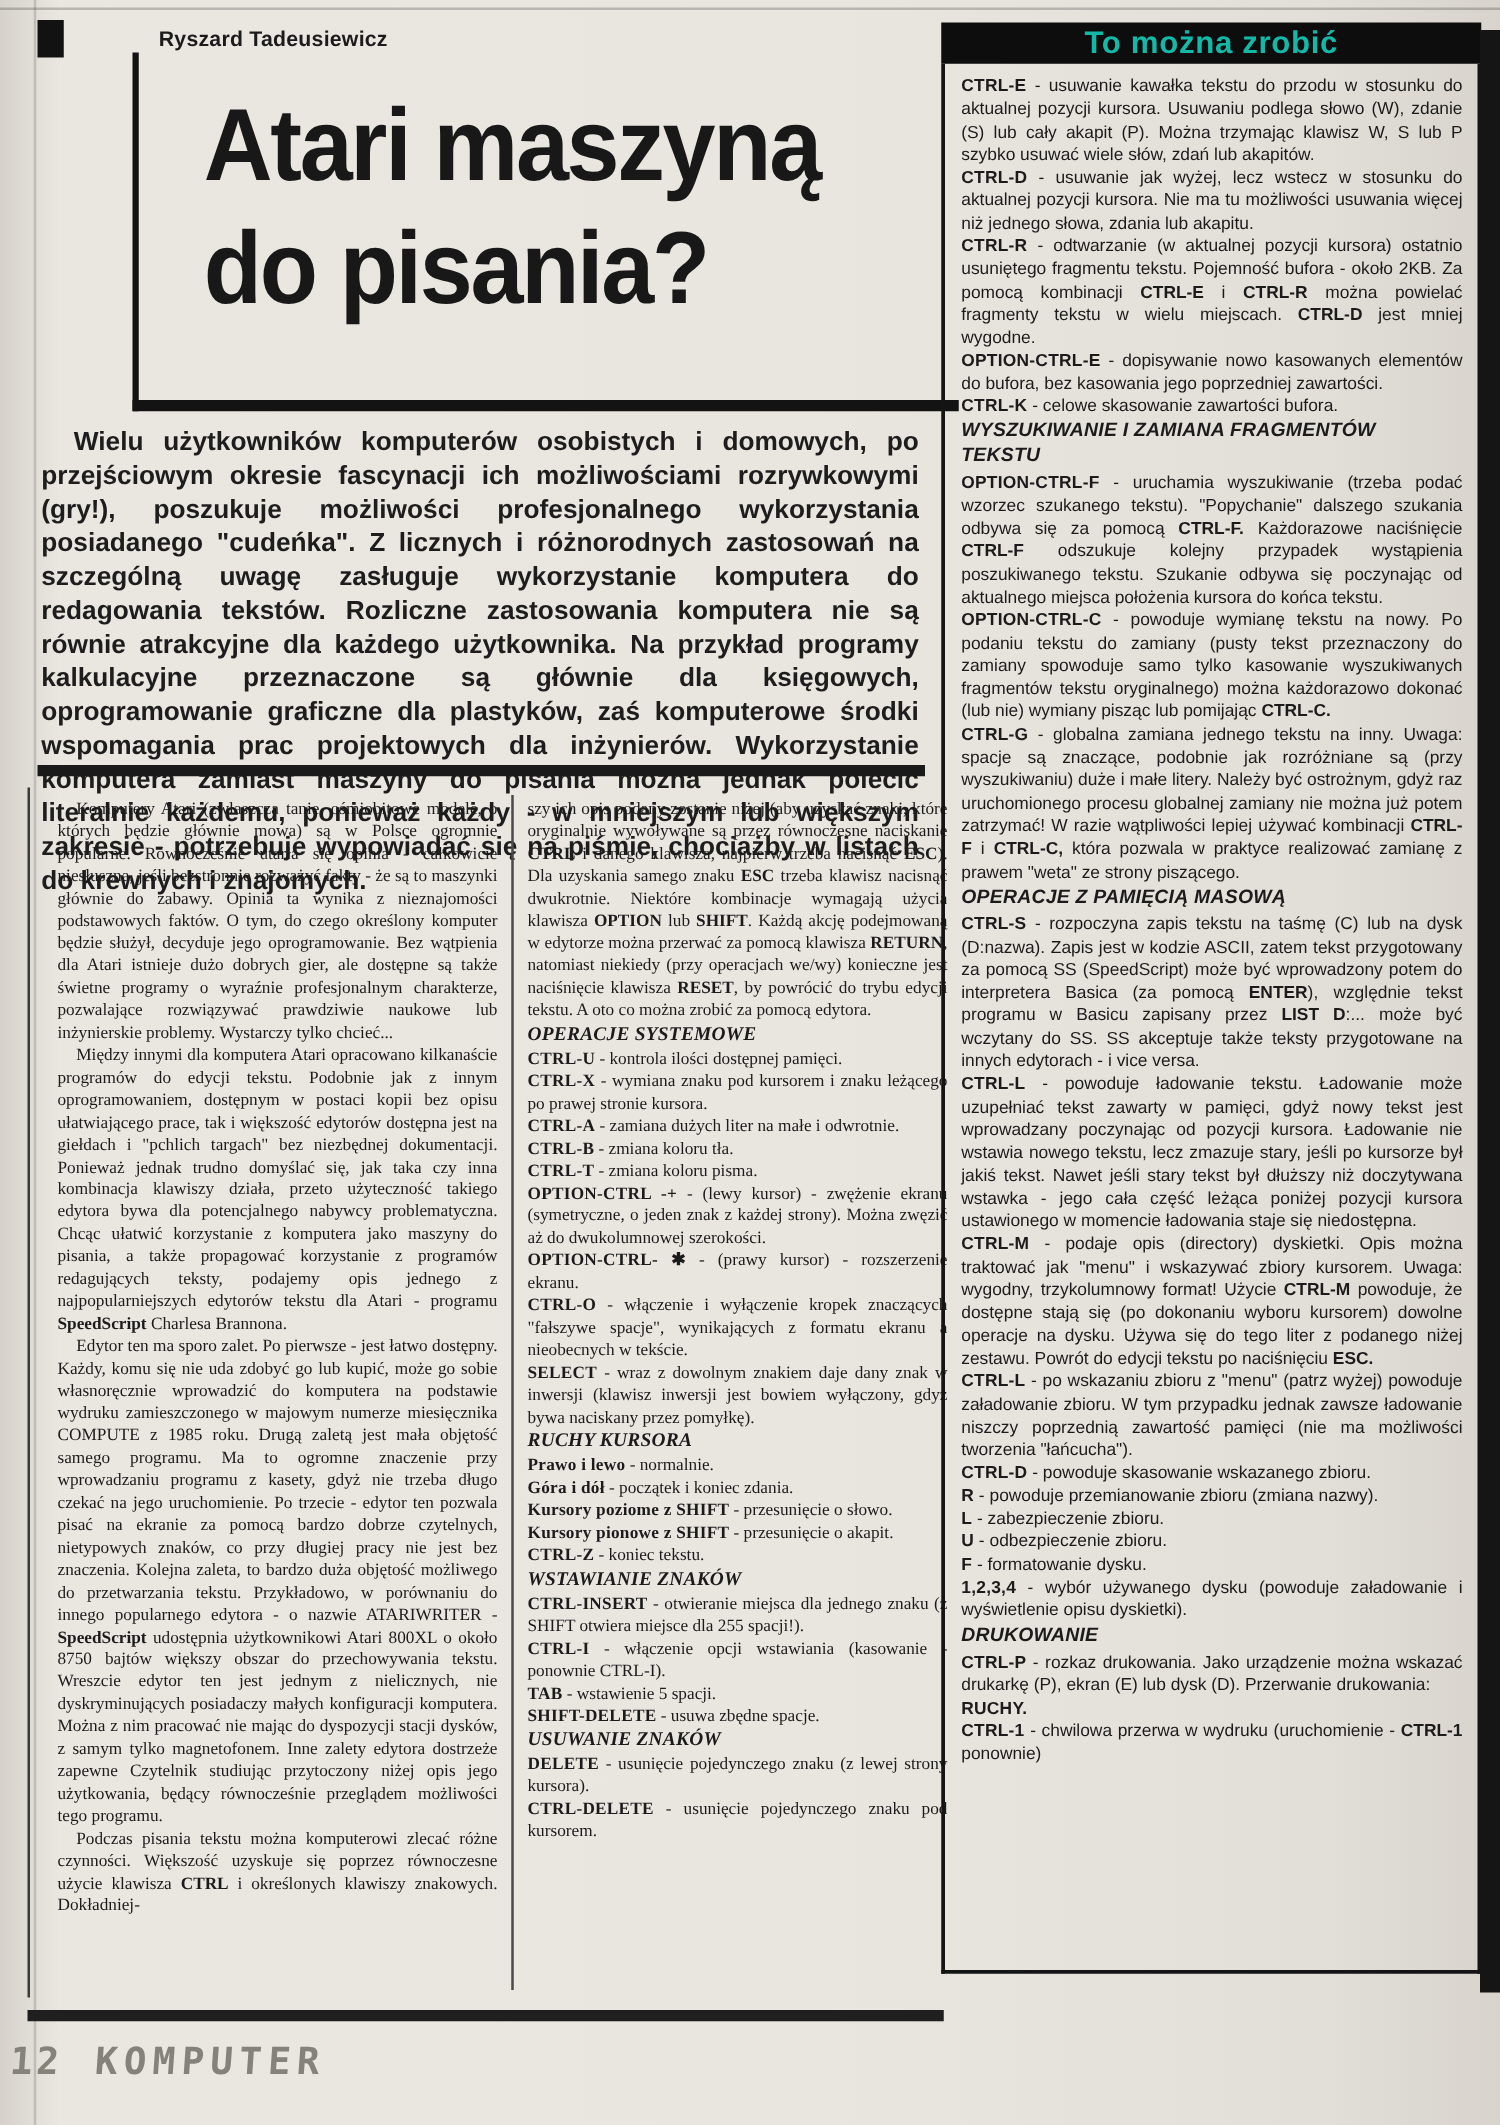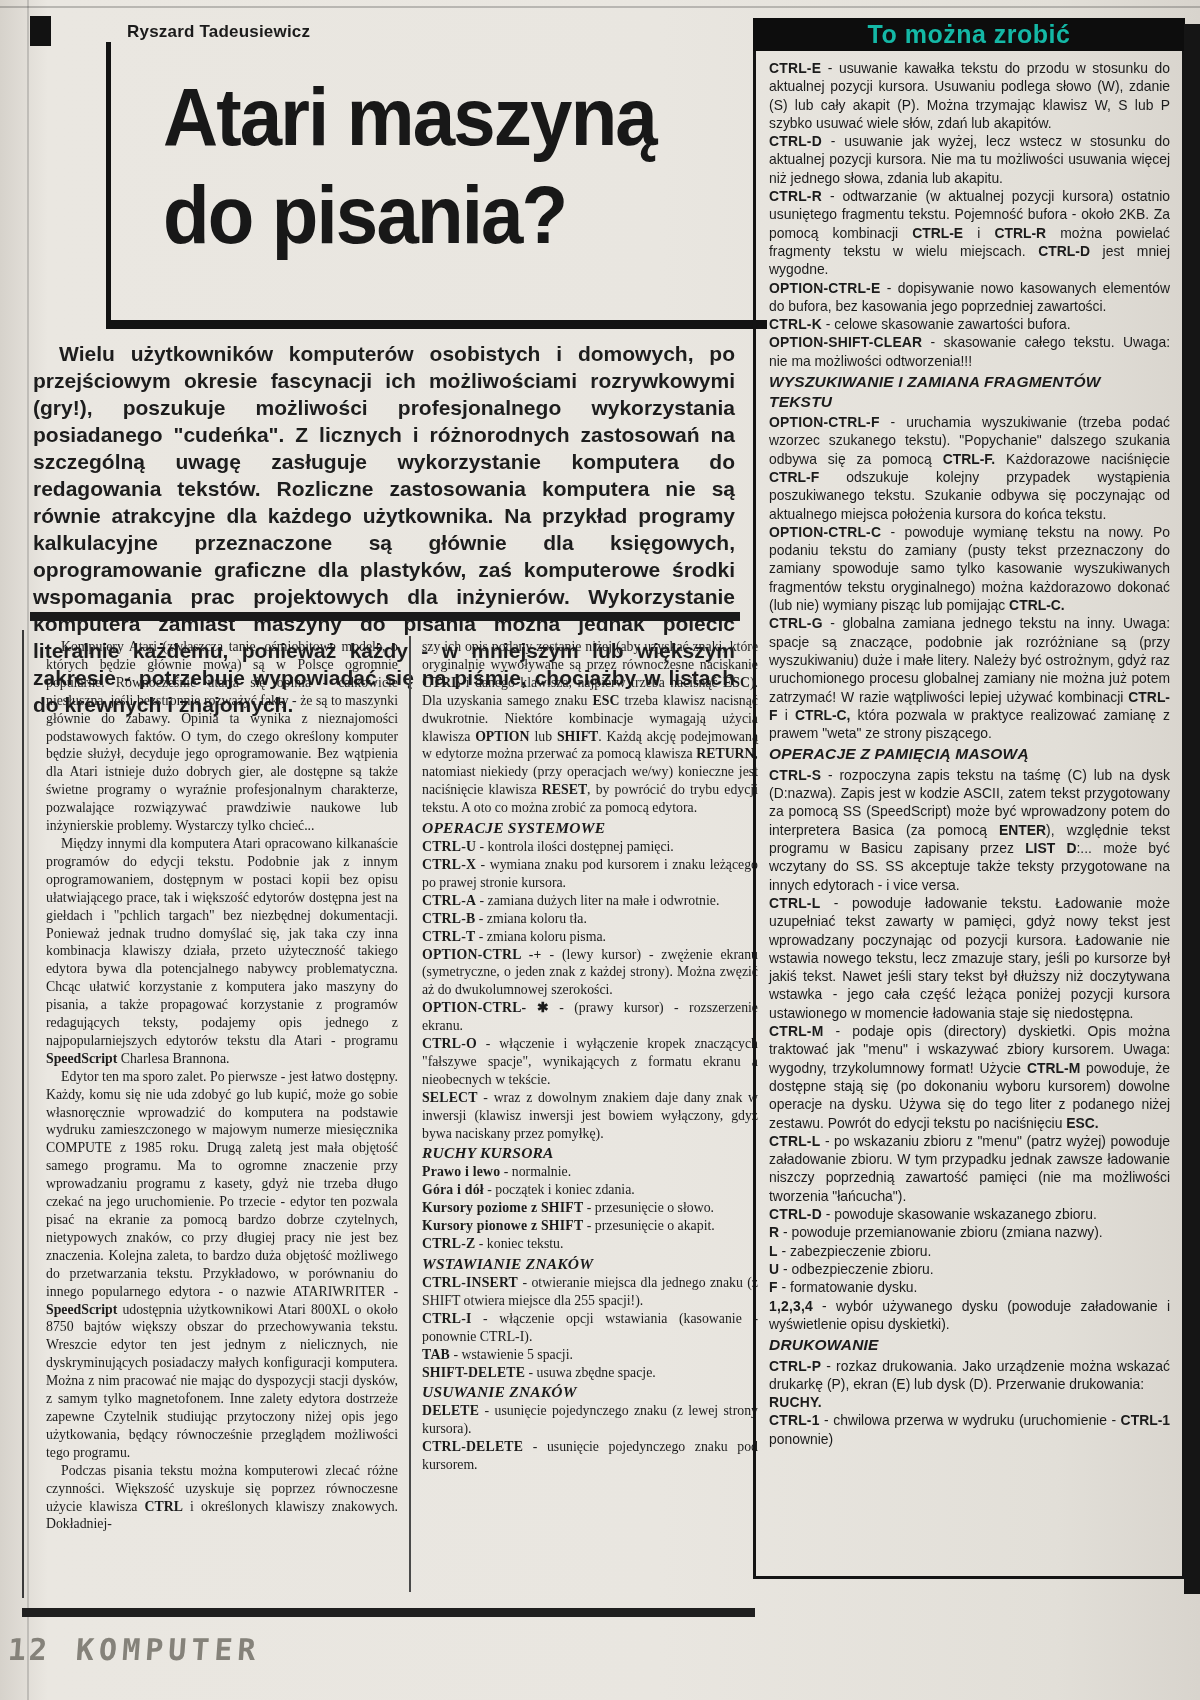--- a/index.html
+++ b/index.html
@@ -124,21 +124,20 @@
   <div class="bottom-rule"></div>
 
   <div class="sidebar">
     <div class="sidebar-header">To można zrobić</div>
     <div class="sidebar-box" id="sidebar-content">
         <p class="entry"><b class="key">CTRL-E</b> - usuwanie kawałka tekstu do przodu w stosunku do aktualnej pozycji kursora. Usuwaniu podlega słowo (W), zdanie (S) lub cały akapit (P). Można trzymając klawisz W, S lub P szybko usuwać wiele słów, zdań lub akapitów.</p>
         <p class="entry"><b class="key">CTRL-D</b> - usuwanie jak wyżej, lecz wstecz w stosunku do aktualnej pozycji kursora. Nie ma tu możliwości usuwania więcej niż jednego słowa, zdania lub akapitu.</p>
         <p class="entry"><b class="key">CTRL-R</b> - odtwarzanie (w aktualnej pozycji kursora) ostatnio usuniętego fragmentu tekstu. Pojemność bufora - około 2KB. Za pomocą kombinacji <b>CTRL-E</b> i <b>CTRL-R</b> można powielać fragmenty tekstu w wielu miejscach. <b>CTRL-D</b> jest mniej wygodne.</p>
         <p class="entry"><b class="key">OPTION-CTRL-E</b> - dopisywanie nowo kasowanych elementów do bufora, bez kasowania jego poprzedniej zawartości.</p>
         <p class="entry"><b class="key">CTRL-K</b> - celowe skasowanie zawartości bufora.</p>
-        <p class="entry"><b class="key">OPTION-SHIFT-CLEAR</b> - skasowanie całego tekstu. Uwaga: nie ma możliwości odtworzenia!!!</p>
         <div class="sect-head">WYSZUKIWANIE I ZAMIANA FRAGMENTÓW
 TEKSTU</div>
         <p class="entry"><b class="key">OPTION-CTRL-F</b> - uruchamia wyszukiwanie (trzeba podać wzorzec szukanego tekstu). "Popychanie" dalszego szukania odbywa się za pomocą <b>CTRL-F.</b> Każdorazowe naciśnięcie <b>CTRL-F</b> odszukuje kolejny przypadek wystąpienia poszukiwanego tekstu. Szukanie odbywa się poczynając od aktualnego miejsca położenia kursora do końca tekstu.</p>
         <p class="entry"><b class="key">OPTION-CTRL-C</b> - powoduje wymianę tekstu na nowy. Po podaniu tekstu do zamiany (pusty tekst przeznaczony do zamiany spowoduje samo tylko kasowanie wyszukiwanych fragmentów tekstu oryginalnego) można każdorazowo dokonać (lub nie) wymiany pisząc lub pomijając <b>CTRL-C.</b></p>
         <p class="entry"><b class="key">CTRL-G</b> - globalna zamiana jednego tekstu na inny. Uwaga: spacje są znaczące, podobnie jak rozróżniane są (przy wyszukiwaniu) duże i małe litery. Należy być ostrożnym, gdyż raz uruchomionego procesu globalnej zamiany nie można już potem zatrzymać! W razie wątpliwości lepiej używać kombinacji <b>CTRL-F</b> i <b>CTRL-C,</b> która pozwala w praktyce realizować zamianę z prawem "weta" ze strony piszącego.</p>
         <div class="sect-head">OPERACJE Z PAMIĘCIĄ MASOWĄ</div>
         <p class="entry"><b class="key">CTRL-S</b> - rozpoczyna zapis tekstu na taśmę (C) lub na dysk (D:nazwa). Zapis jest w kodzie ASCII, zatem tekst przygotowany za pomocą SS (SpeedScript) może być wprowadzony potem do interpretera Basica (za pomocą <b>ENTER</b>), względnie tekst programu w Basicu zapisany przez <b>LIST D</b>:... może być wczytany do SS. SS akceptuje także teksty przygotowane na innych edytorach - i vice versa.</p>
         <p class="entry"><b class="key">CTRL-L</b> - powoduje ładowanie tekstu. Ładowanie może uzupełniać tekst zawarty w pamięci, gdyż nowy tekst jest wprowadzany poczynając od pozycji kursora. Ładowanie nie wstawia nowego tekstu, lecz zmazuje stary, jeśli po kursorze był jakiś tekst. Nawet jeśli stary tekst był dłuższy niż doczytywana wstawka - jego cała część leżąca poniżej pozycji kursora ustawionego w momencie ładowania staje się niedostępna.</p>
         <p class="entry"><b class="key">CTRL-M</b> - podaje opis (directory) dyskietki. Opis można traktować jak "menu" i wskazywać zbiory kursorem. Uwaga: wygodny, trzykolumnowy format! Użycie <b>CTRL-M</b> powoduje, że dostępne stają się (po dokonaniu wyboru kursorem) dowolne operacje na dysku. Używa się do tego liter z podanego niżej zestawu. Powrót do edycji tekstu po naciśnięciu <b>ESC.</b></p>
         <p class="entry"><b class="key">CTRL-L</b> - po wskazaniu zbioru z "menu" (patrz wyżej) powoduje załadowanie zbioru. W tym przypadku jednak zawsze ładowanie niszczy poprzednią zawartość pamięci (nie ma możliwości tworzenia "łańcucha").</p>

